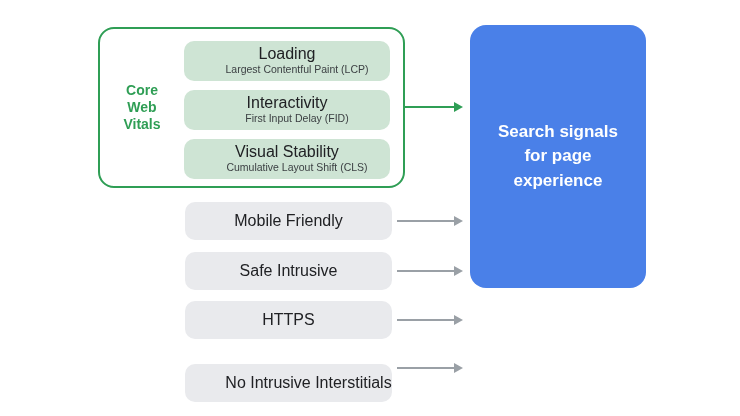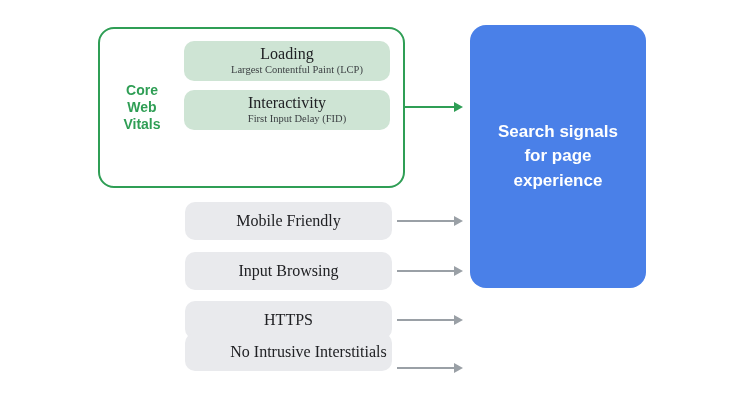--- a/index.html
+++ b/index.html
@@ -13,21 +13,21 @@
     background: #ffffff; box-sizing: border-box;
   }
   .cwv-label {
     position: absolute; left: 0; top: 0; width: 84px; height: 100%;
     display: flex; flex-direction: column; align-items: center; justify-content: center;
     color: var(--green, #2F9E55); font-weight: bold; font-size: 14px; line-height: 1.22;
     text-align: center;
   }
   .pill {
     position: absolute; border-radius: 10px; box-sizing: border-box;
-    display: flex; flex-direction: column; align-items: center; justify-content: center; font-family: Liberation Serif, serif;
+    display: flex; flex-direction: column; align-items: center; justify-content: center;
   }
   .pill.green { left: 84px; width: 206px; height: 40px; background: var(--green-light, #CEE4D4); }
   .pill-title { font-size: 16px; font-weight: 500; color: var(--text-dark, #202124); line-height: 1.15; }
   .pill-sub { font-size: 10.5px; color: var(--text-sub, #3C4043); line-height: 1.3; padding-left: 20px; }
   .pill.gray { left: 185px; width: 207px; height: 38px; background: var(--gray-pill, #E9EAED); }
   .pill.gray .pill-title { font-weight: 400; }
   .arrow { position: absolute; height: 2px; background: currentColor; color: var(--arrow-gray, #9AA0A6); }
   .arrow::after {
     content: ""; position: absolute; right: -9px; top: -4px; width: 0; height: 0;
     border-left: 9px solid currentColor; border-top: 5px solid transparent; border-bottom: 5px solid transparent;
@@ -59,40 +59,44 @@
     <div class="pill green" style="top: 12px;">
       <div class="pill-title">Loading</div>
       <div class="pill-sub">Largest Contentful Paint (LCP)</div>
     </div>
 
     <div class="pill green" style="top: 61px;">
       <div class="pill-title">Interactivity</div>
       <div class="pill-sub">First Input Delay (FID)</div>
     </div>
 
+    <div class="pill green" style="top: 110px;">
+      <div class="pill-title">Visual Stability</div>
+      <div class="pill-sub">Cumulative Layout Shift (CLS)</div>
+    </div>
   </div>
 
   <div class="arrow green-arrow" style="left: 404px; top: 106px; width: 50px;"></div>
 
   <div class="pill gray" style="top: 202px;">
     <div class="pill-title">Mobile Friendly</div>
   </div>
   <div class="arrow" style="left: 397px; top: 220px; width: 57px;"></div>
 
   <div class="pill gray" style="top: 252px;">
-    <div class="pill-title">Input Browsing</div>
+    <div class="pill-title">Safe Intrusive</div>
   </div>
   <div class="arrow" style="left: 397px; top: 270px; width: 57px;"></div>
 
   <div class="pill gray" style="top: 301px;">
     <div class="pill-title">HTTPS</div>
   </div>
   <div class="arrow" style="left: 397px; top: 319px; width: 57px;"></div>
 
-  <div class="pill gray" style="top: 333px; padding-left: 40px;">
+  <div class="pill gray" style="top: 364px; padding-left: 40px;">
     <div class="pill-title">No Intrusive Interstitials</div>
   </div>
   <div class="arrow" style="left: 397px; top: 367px; width: 57px;"></div>
 
   <div class="target-box">
     <div class="target-text">
       <span class="line">Search signals</span>
       <span class="line">for page</span>
       <span class="line">experience</span>
     </div>

